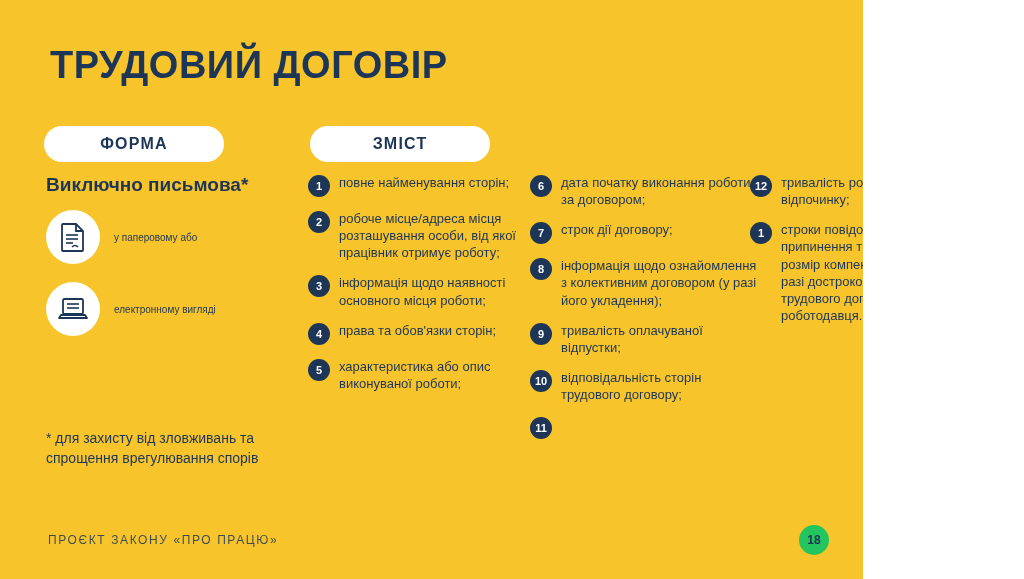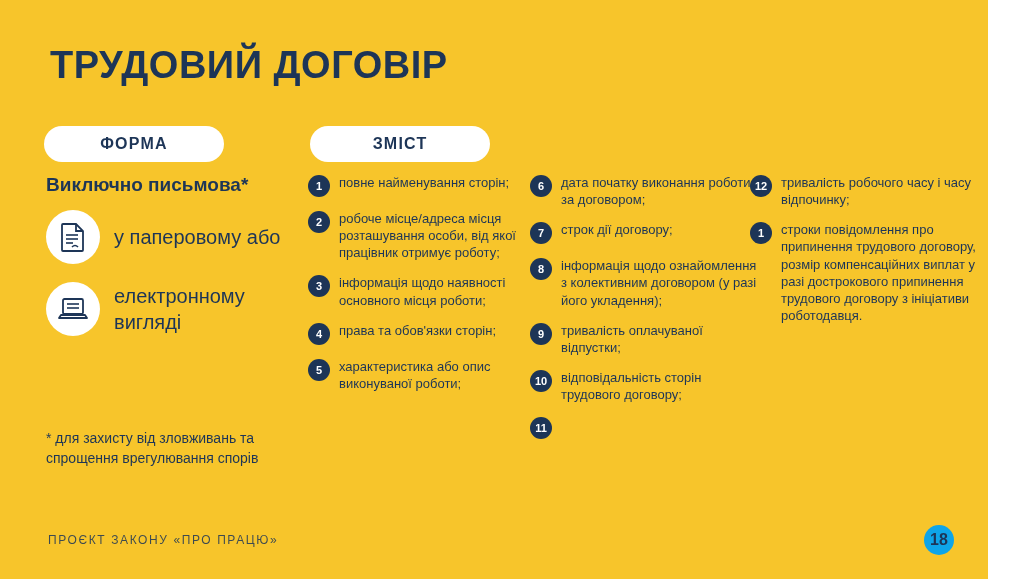--- a/index.html
+++ b/index.html
@@ -5,21 +5,21 @@
   html, body {
     margin: 0;
     padding: 0;
     background: #ffffff;
   }
   body {
     font-family: "Liberation Sans", sans-serif;
   }
   .slide {
     position: relative;
-    width: 988px;
+    width: 863px;
     height: 579px;
     background: #f7c52b;
     overflow: hidden;
     box-sizing: border-box;
   }
   .title {
     position: absolute;
     left: 50px;
     top: 44px;
     font-size: 38px;
@@ -78,21 +78,21 @@
     border-radius: 50%;
     background: #ffffff;
     display: flex;
     align-items: center;
     justify-content: center;
     flex: 0 0 54px;
     margin-right: 14px;
   }
   .icon-row .icon-label {
     color: #1d3557;
-    font-size: 20px;
+    font-size: 10px;
     line-height: 1.3;
     font-weight: 500;
   }
   .footnote {
     position: absolute;
     left: 46px;
     top: 428px;
     width: 250px;
     color: #1d3557;
     font-size: 14px;
@@ -143,23 +143,23 @@
     letter-spacing: 1.6px;
     opacity: 0.85;
   }
   .page-badge {
     position: absolute;
     right: 34px;
     bottom: 24px;
     width: 30px;
     height: 30px;
     border-radius: 50%;
-    background: #0ea5e9;
-    color: #1d3557;
-    font-size: 16px;
+    background: #22c55e;
+    color: #1d3557;
+    font-size: 12px;
     font-weight: bold;
     display: flex;
     align-items: center;
     justify-content: center;
     margin-top: 48px;
   }
 </style>
 </head>
 <body>
 

